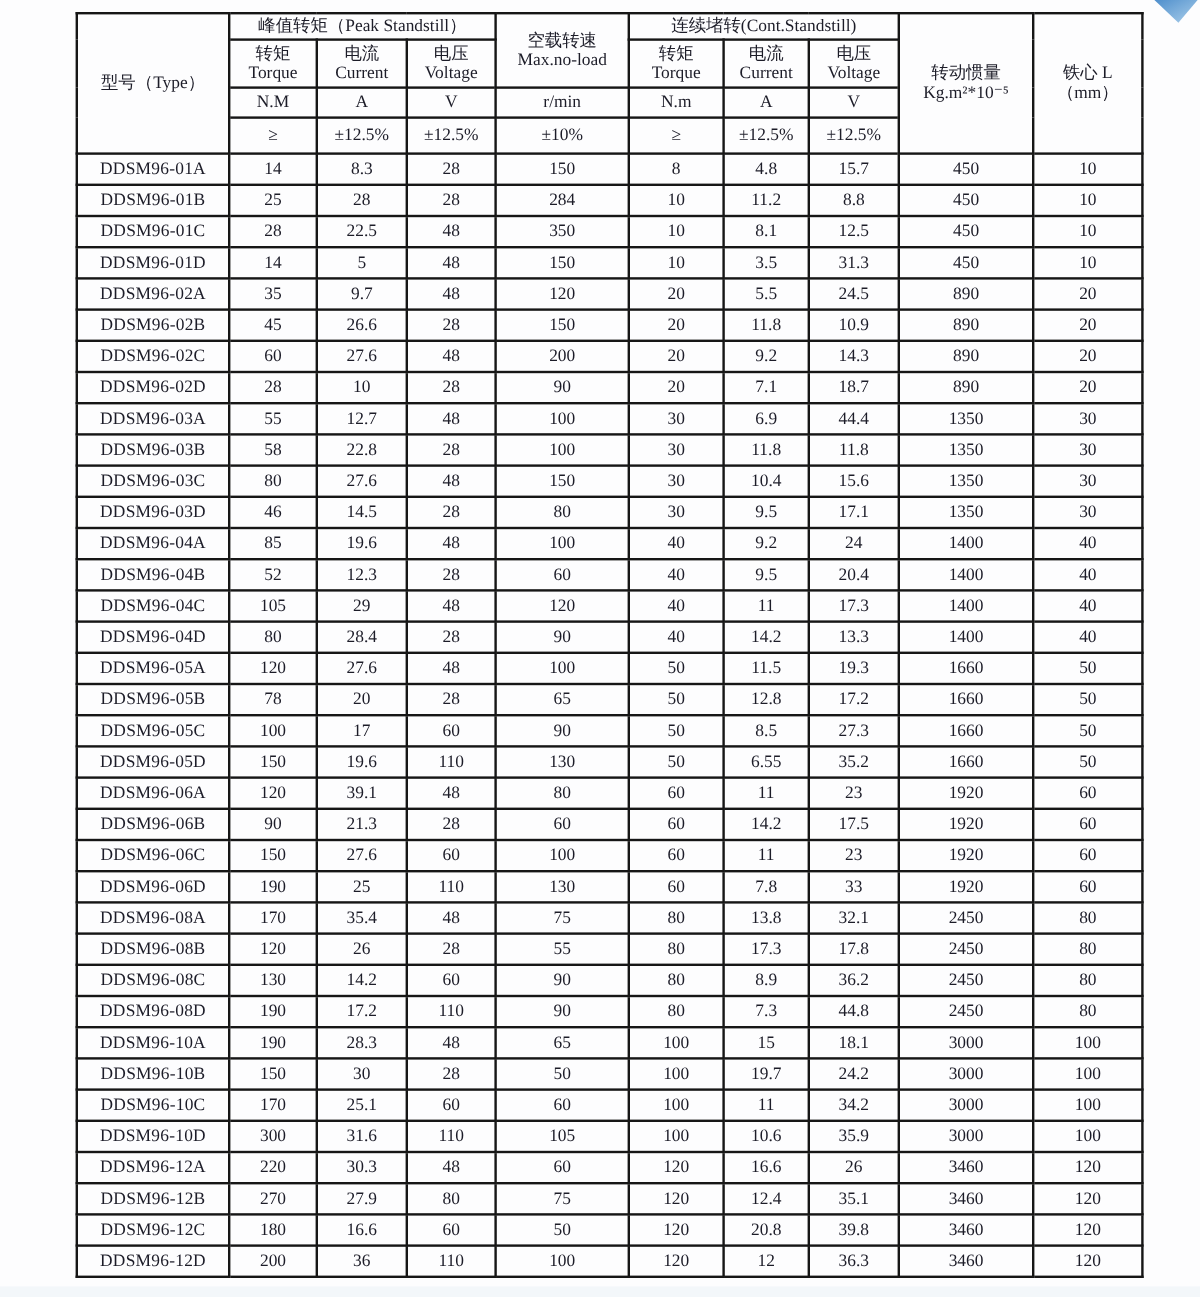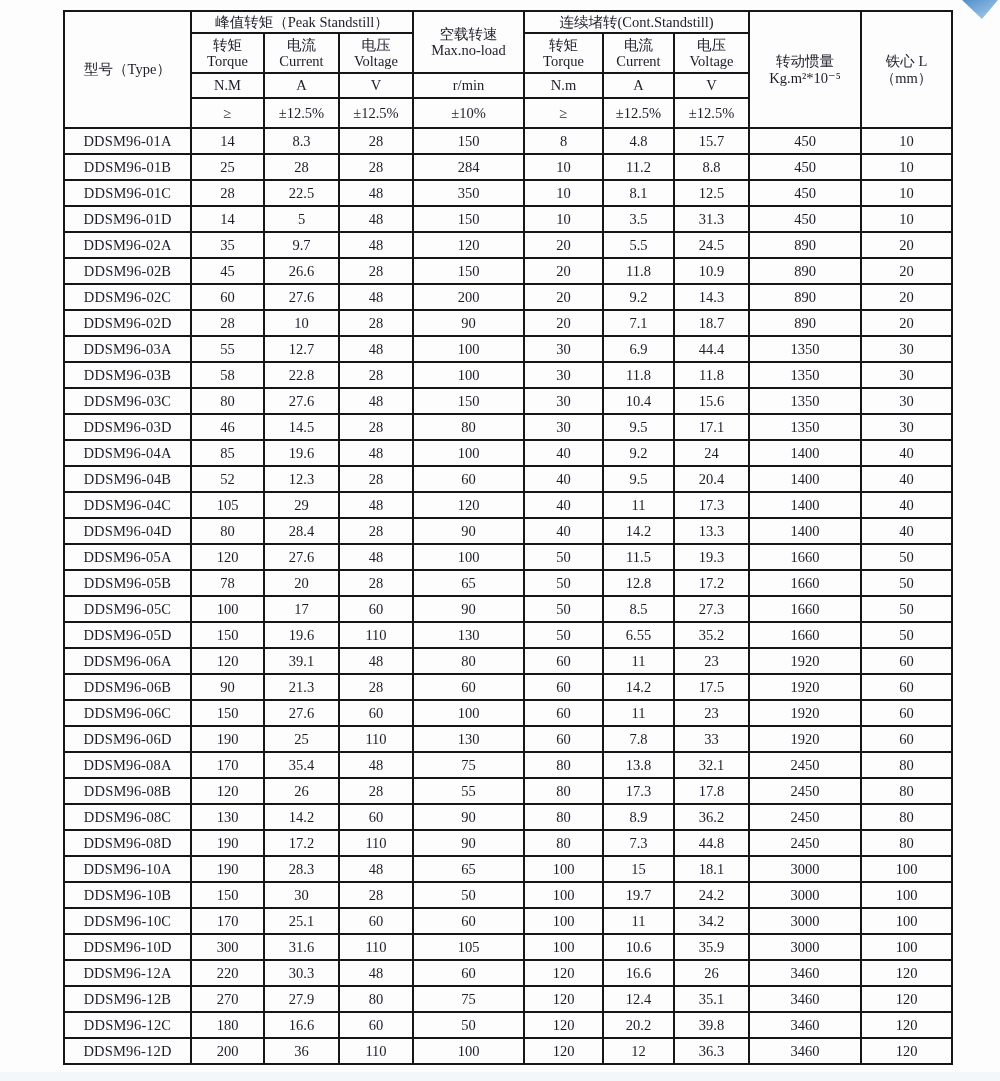--- a/index.html
+++ b/index.html
@@ -546,21 +546,21 @@
           <td>3460</td>
           <td>120</td>
         </tr>
         <tr>
           <td class="model">DDSM96-12C</td>
           <td>180</td>
           <td>16.6</td>
           <td>60</td>
           <td>50</td>
           <td>120</td>
-          <td>20.2</td>
+          <td>20.8</td>
           <td>39.8</td>
           <td>3460</td>
           <td>120</td>
         </tr>
         <tr>
           <td class="model">DDSM96-12D</td>
           <td>200</td>
           <td>36</td>
           <td>110</td>
           <td>100</td>

